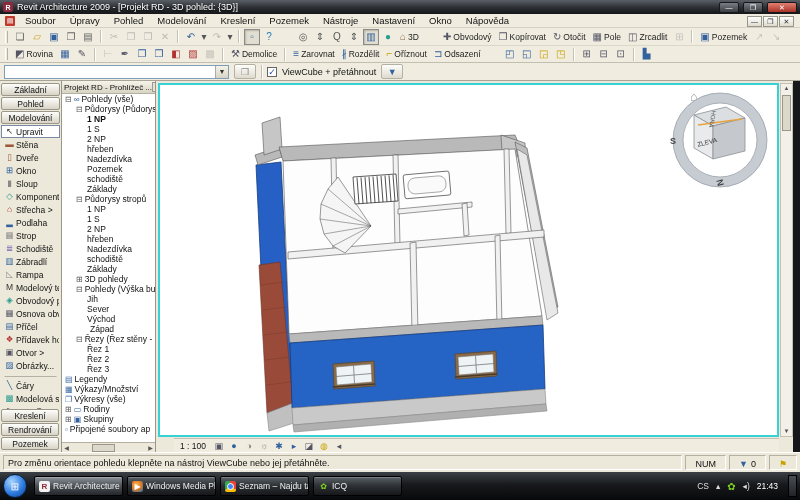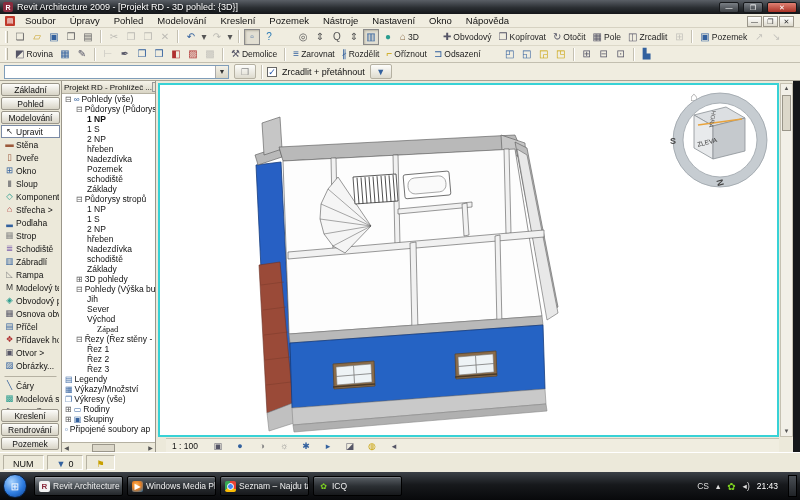--- a/index.html
+++ b/index.html
@@ -61,21 +61,21 @@
 .hstrack{flex:1;height:8px;position:relative}
 .hthumb{position:absolute;left:28%;width:30%;top:0;height:8px;background:#dcd8ca;border:1px solid #9a968a}
 
 .pane{position:absolute;left:156px;top:81px;width:637px;height:371px;background:#ece9da}
 .canvas{position:absolute;left:2px;top:2px;right:14px;bottom:15px;border:2px solid #38d2d6;background:#fff;overflow:hidden}
 .canvas svg{width:100%;height:100%;display:block}
 .vscroll{position:absolute;right:0;top:2px;width:13px;bottom:15px;background:#f2f0e8;border:1px solid #c5c1b2;font-size:6px;color:#555}
 .vsarrow{position:absolute;left:0;right:0;text-align:center;height:9px;line-height:9px}
 .vsarrow.up{top:0}.vsarrow.down{bottom:0}
 .vthumb{position:absolute;top:11px;left:1px;right:1px;height:36px;background:#dcd8ca;border:1px solid #9a968a}
-.viewbar{position:absolute;left:10px;bottom:0;right:14px;height:14px;background:#f0ede0;border-top:1px solid #c5c1b2;display:flex;align-items:center;gap:10px;padding:0 6px;font-size:8.5px}
+.viewbar{position:absolute;left:18px;bottom:0;right:14px;height:14px;background:#f0ede0;border-top:1px solid #c5c1b2;display:flex;align-items:center;gap:3px;padding:0 6px;font-size:8.5px}
 .vbtn{min-width:12px;height:12px;display:flex;align-items:center;justify-content:center;font-size:9px}
 .scale-label{margin-right:4px}
 .darkstrip{position:absolute;left:793px;top:81px;width:7px;height:371px;background:#15171a}
 
 .statusbar{position:absolute;left:0;top:452px;width:800px;height:20px;background:#ece9da;border-top:1px solid #fff;display:flex;align-items:center;gap:3px;padding:0 3px;font-size:9px}
 .status-msg{flex:1;height:15px;border:1px solid #b5b1a2;border-right-color:#fff;border-bottom-color:#fff;display:flex;align-items:center;padding:0 4px;white-space:nowrap;overflow:hidden}
 .status-cell{height:15px;border:1px solid #b5b1a2;border-right-color:#fff;border-bottom-color:#fff;padding:0 9px;display:flex;align-items:flex-end;gap:3px}
 .funnel{color:#33619e;font-size:9px}
 .flagic{color:#c8a000;font-size:9px}
 
@@ -485,21 +485,21 @@
     </div>
 
   <div class="options">
     <div class="type-select">
       <span class="tsval"></span>
       <span class="arrow">▼</span>
     </div>
     <div class="small-btn">❒</div>
     <div class="vline"></div>
     <span class="checkbox">✓</span>
-    <span>Zrcadlit + přetáhnout</span>
+    <span>ViewCube + přetáhnout</span>
     <div class="small-btn">
         <span class="funnel">▼</span>
       </div>
   </div>
 
   <div class="designbar">
     <div>
 
     <div class="dtab">
           <span>Základní</span>
@@ -762,21 +762,21 @@
         <div class="trow" style="padding-left: 25px;">
 
           <span class="tl">Sever</span>
         </div>
 
         <div class="trow" style="padding-left: 25px;">
 
           <span class="tl">Východ</span>
         </div>
 
-        <div class="trow" style="padding-left: 35px; font-family: Liberation Serif, serif;">
+        <div class="trow" style="padding-left: 28px;">
 
           <span class="tl">Západ</span>
         </div>
 
         <div class="trow" style="padding-left: 14px;">
           <span class="tg">⊟</span>
 
           <span class="tl">Řezy (Řez stěny - h</span>
         </div>
 
@@ -962,20 +962,21 @@
         </span>
 
         <span class="vbtn">
           <span style="color: rgb(85, 85, 102);">◂</span>
         </span>
       </div>
   </div>
   <div class="darkstrip"></div>
 
   <div class="statusbar">
+    <div class="status-msg">Pro změnu orientace pohledu klepněte na nástroj ViewCube nebo jej přetáhněte.</div>
     <div class="status-cell">
         <span>NUM</span>
       </div>
     <div class="status-cell">
       <span class="funnel">▼</span>
       <span>0</span>
     </div>
     <div class="status-cell">
         <span class="flagic">⚑</span>
       </div>

